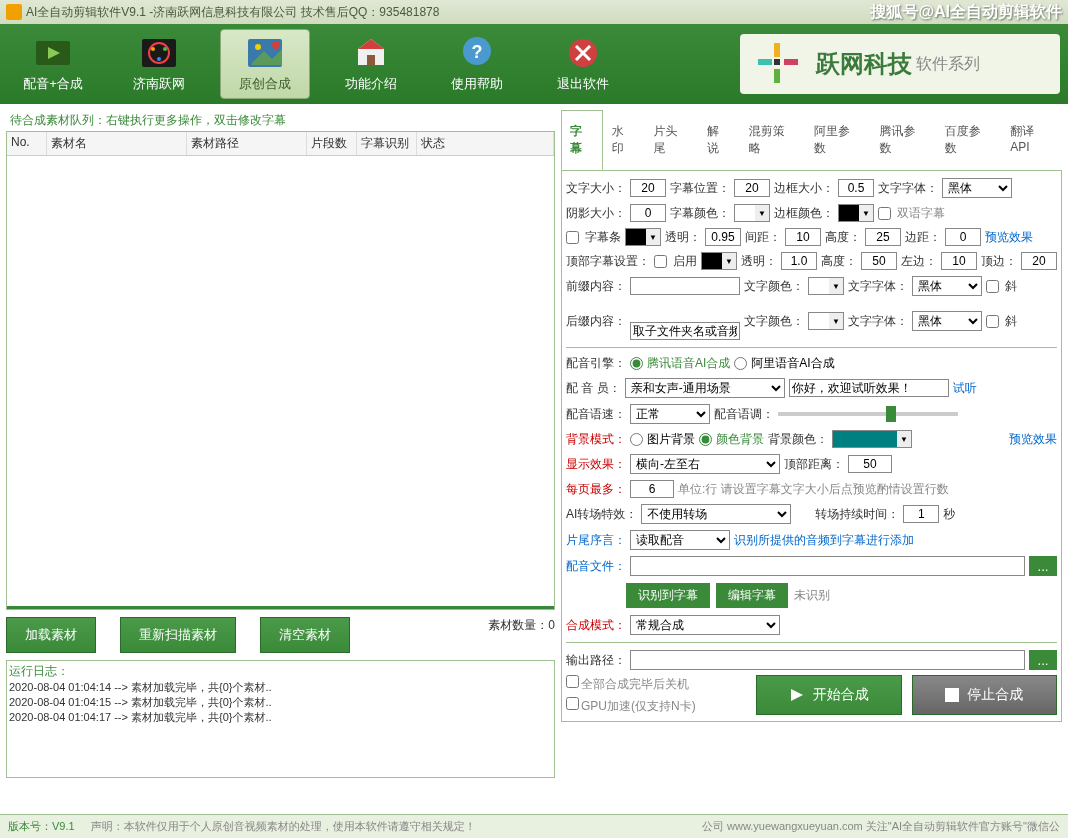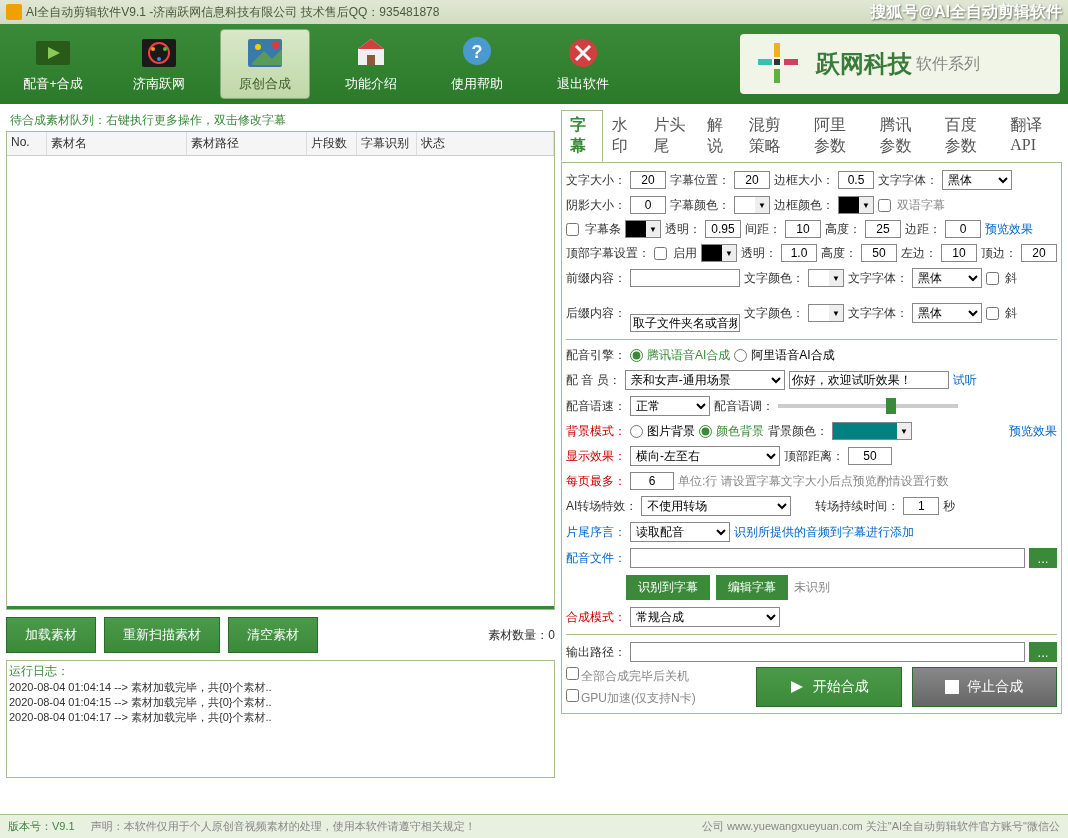--- a/index.html
+++ b/index.html
@@ -24,30 +24,30 @@
 .right-panel { flex: 1; display: flex; flex-direction: column; }
 
 .group-label { color: #3a8a3a; font-size: 12px; padding: 2px 4px; }
 .table-area { border: 1px solid #a0c090; flex: 1; background: #fff; overflow: hidden; }
 .table-header { display: flex; background: #f5f5f5; border-bottom: 1px solid #ccc; font-size: 12px; color: #333; justify-content: flex-end; }
 .th { padding: 3px 4px; border-right: 1px solid #ddd; }
 .th.no { width: 40px; } .th.name { width: 140px; } .th.path { width: 120px; } .th.seg { width: 50px; } .th.recog { width: 60px; font-family: Liberation Serif, serif; } .th.status { flex: 1; }
 .table-body { height: 450px; background: #fff; }
 .scrollbar-h { height: 14px; background: linear-gradient(#3a8a3a,#2a6a2a); width: 100%; }
 
-.btn-row { display: flex; gap: 8px; padding: 7px 0; align-items: center; }
+.btn-row { display: flex; gap: 24px; padding: 7px 0; }
 .btn-green { background: linear-gradient(#4a9a4a,#3a8a3a); color: #fff; border: 1px solid #2a6a2a; padding: 8px 18px; font-size: 13px; cursor: pointer; }
 .count-label { margin-left: auto; color: #333; }
 
 .log-area { border: 1px solid #a0c090; height: 118px; font-family: monospace; font-size: 11px; color: #333; padding: 2px; overflow: hidden; }
 .log-title { color: #3a8a3a; font-size: 12px; }
 .log-line { white-space: pre; }
 
 .tabs { display: flex; border-bottom: 1px solid #a0c090; }
-.tab { padding: 4px 8px; font-size: 16px; color: #555; cursor: pointer; border: 1px solid transparent; font-family: Liberation Serif, serif; }
+.tab { padding: 12px 8px; font-size: 12px; color: #555; cursor: pointer; border: 1px solid transparent; }
 .tab.active { color: #3a8a3a; border: 1px solid #a0c090; border-bottom: 1px solid #fff; background: #fff; font-weight: bold; }
 
 .settings { border: 1px solid #a0c090; border-top: none; padding: 4px; font-size: 12px; }
 .row { display: flex; align-items: center; gap: 4px; padding: 3px 0; flex-wrap: nowrap; }
 .lbl { color: #333; white-space: nowrap; }
 .lbl.red { color: #c00; }
 .lbl.blue { color: #06c; }
 .inp { border: 1px solid #888; padding: 1px 2px; text-align: center; font-size: 12px; height: 18px; }
 .inp.w30 { width: 36px; } .inp.w40 { width: 44px; }
 .sel { border: 1px solid #888; padding: 1px; font-size: 12px; height: 20px; background: #fff; }

